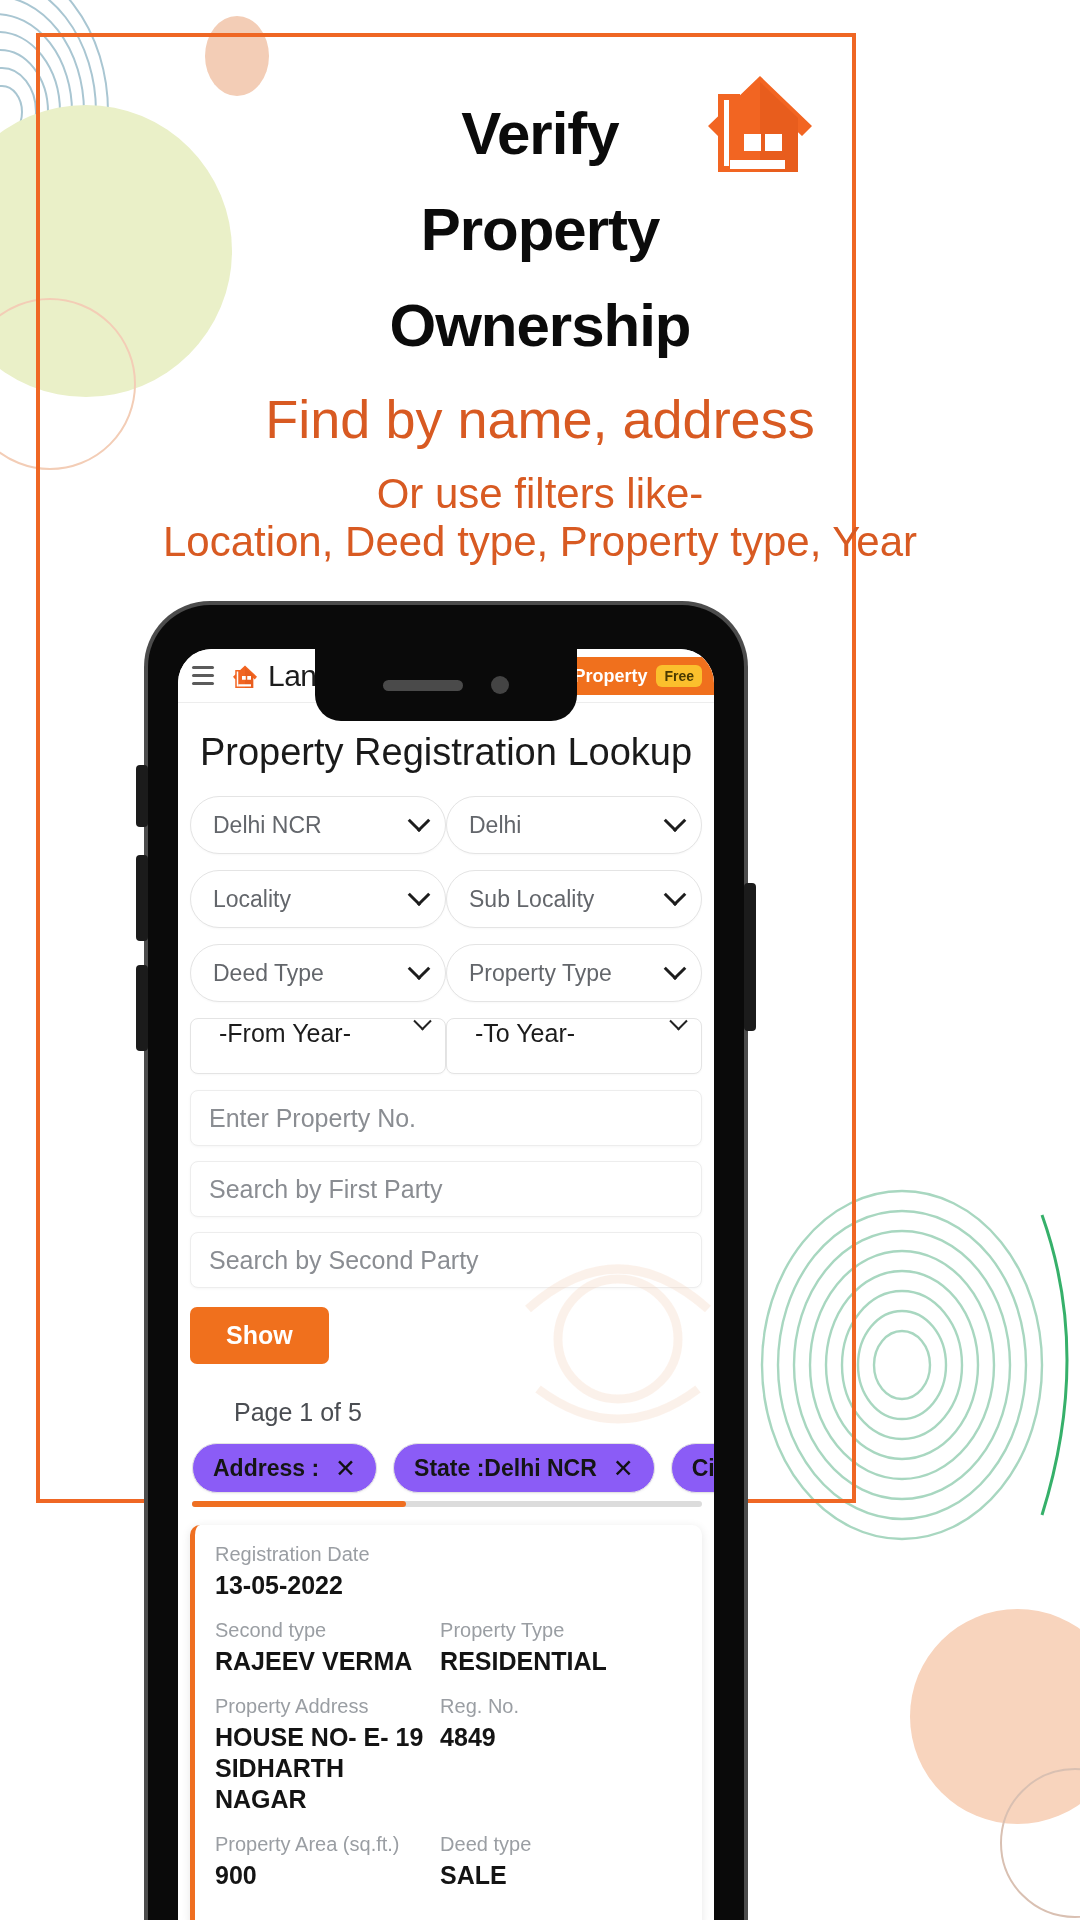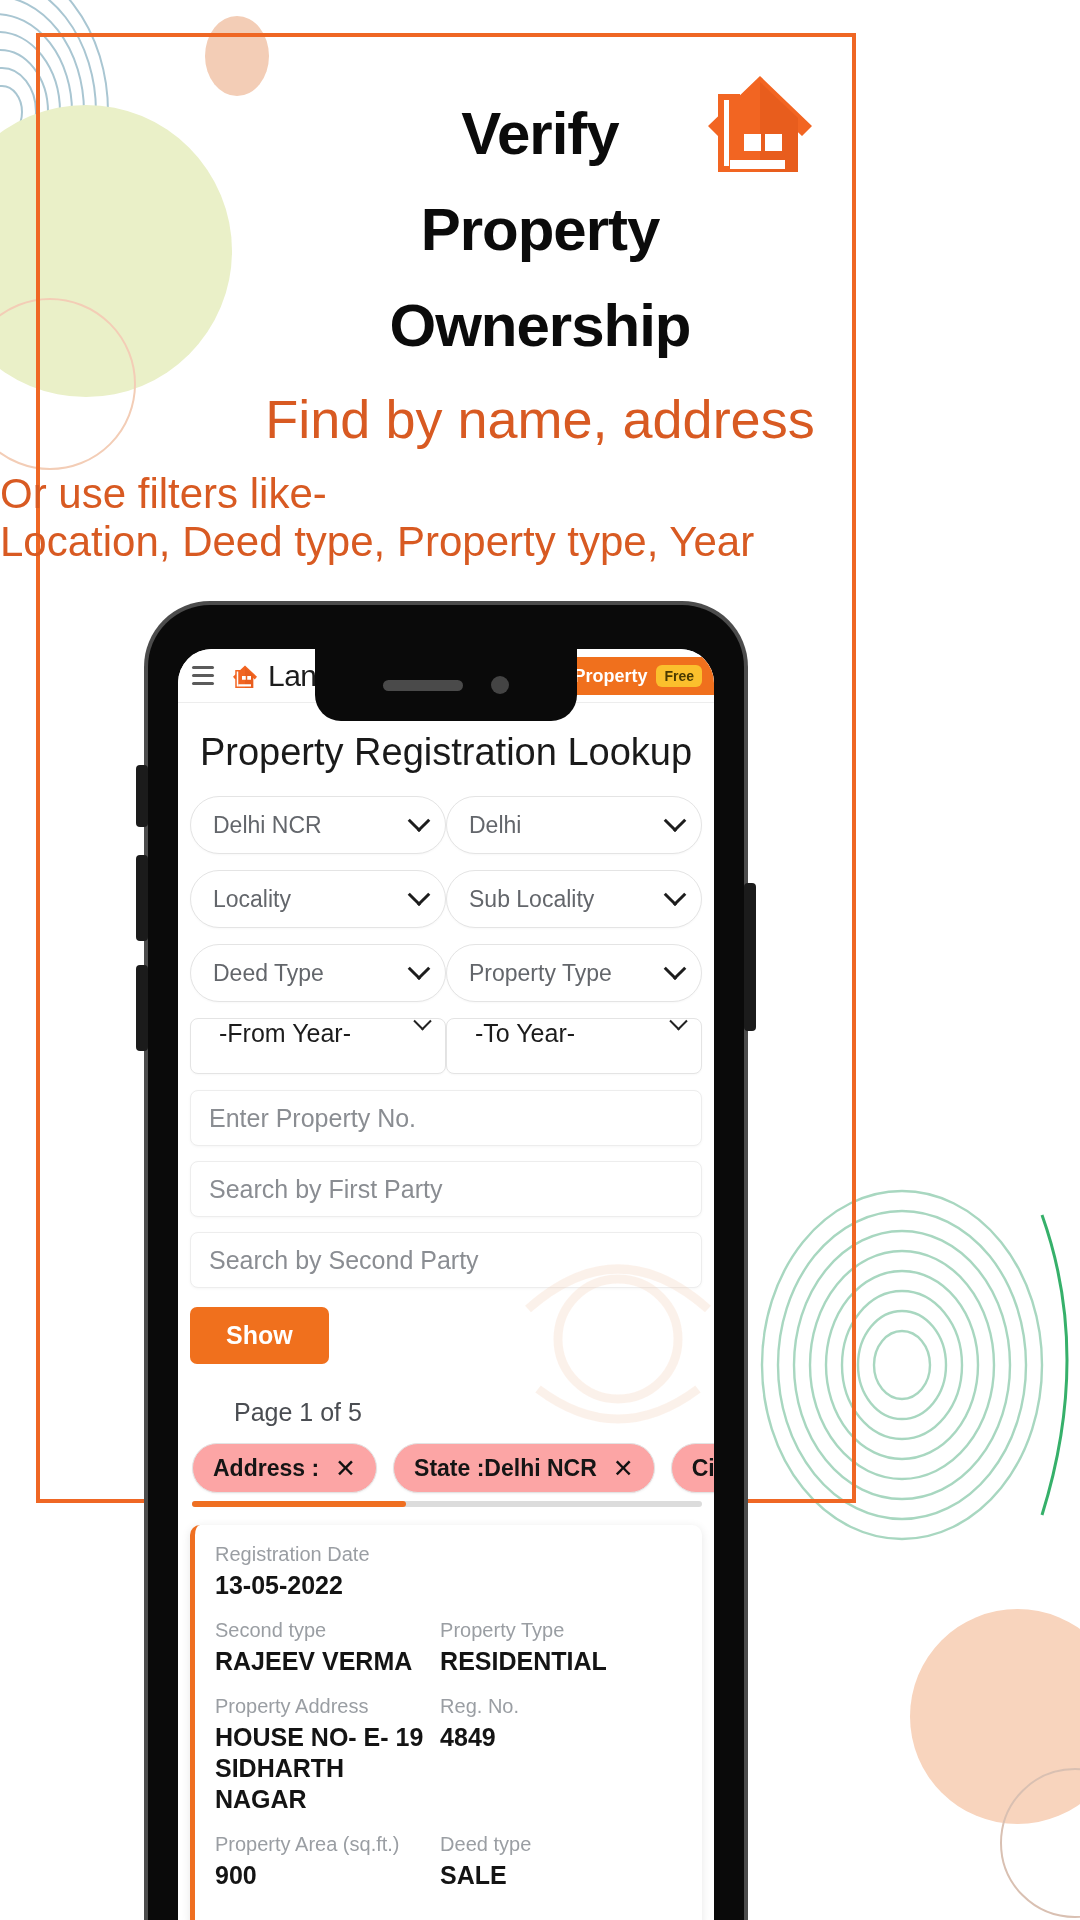--- a/index.html
+++ b/index.html
@@ -59,21 +59,21 @@
     font-size:60px; line-height:96px; font-weight:bold;
     color:#0b0b0b; letter-spacing:-1px;margin-top:8px;
   }
   .hero-sub1 {
     position:absolute; left:0; top:388px; width:1080px;
     text-align:center; font-size:54px; line-height:62px;
     color:#d85a22; font-weight:500;
   }
   .hero-sub2 {
     position:absolute; left:0; top:470px; width:1080px;
-    font-size:42px; line-height:48px;
+    text-align:center; font-size:42px; line-height:48px;
     color:#d85a22; font-weight:500;
   }
 
   .hero-logo {
     position:absolute; left:700px; top:60px; width:120px; height:115px;
   }
 
   
   .phone {
     position:absolute; left:148px; top:605px;
@@ -167,21 +167,21 @@
     border-radius:7px; padding:14px 36px; margin-top:4px;
   }
   .page-of {
     font-size:25px; color:#4a4d52; padding:34px 0 16px 4px;margin-left:40px;
   }
 
   
   .chips-wrap { position:relative; padding-left:2px; }
   .chips { display:flex; gap:16px; align-items:center; }
   .chip {
-    border:1px solid #e3e3e3; border-radius:30px; background:#fca5a5;
+    border:1px solid #e3e3e3; border-radius:30px; background:#8b5cf6;
     height:50px; display:flex; align-items:center; gap:16px;
     padding:0 20px; font-size:23px; color:#151515; font-weight:bold;
     white-space:nowrap; flex:none;
     box-shadow:0 1px 2px rgba(0,0,0,.05);
   }
   .chip-x { font-size:25px; font-weight:400; color:#111; }
   .scroll-track {
     margin-top:8px; height:6px; background:#dcdcdc; border-radius:3px;
     width:100%; position:relative;
   }

